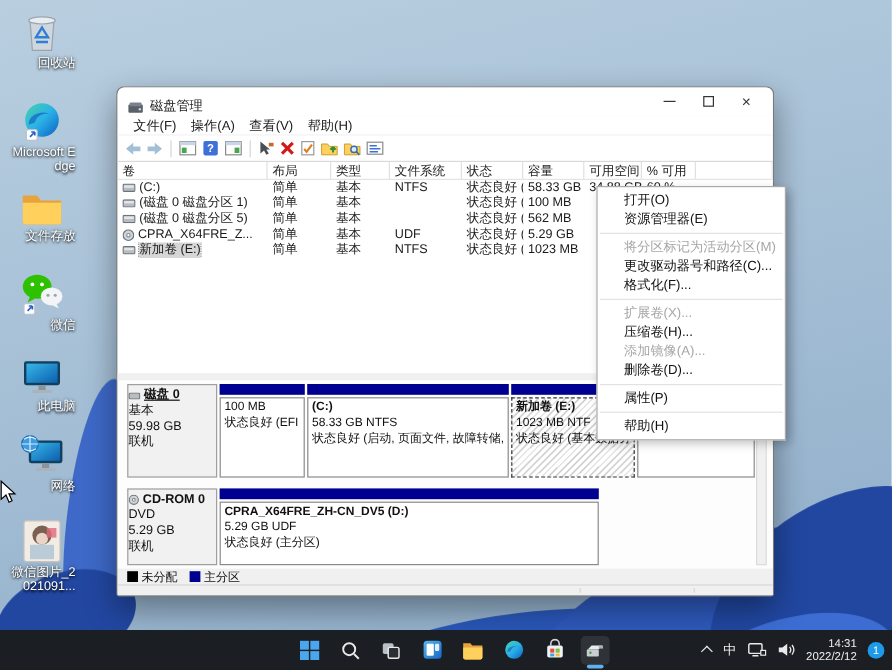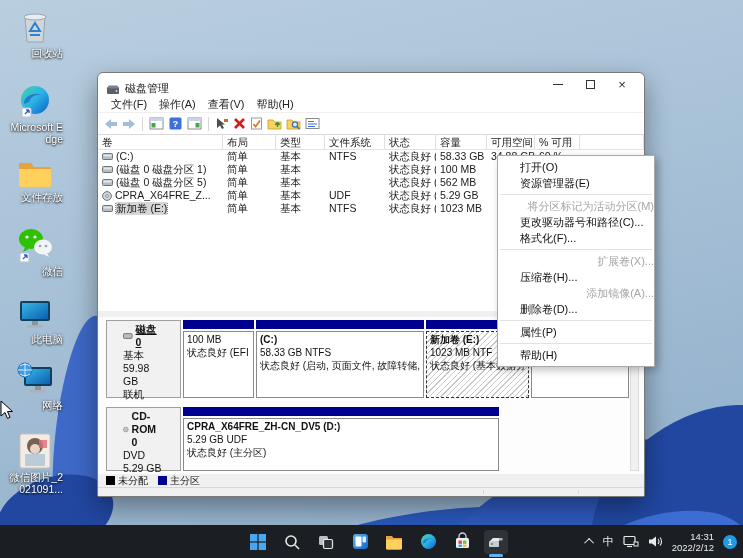--- a/index.html
+++ b/index.html
@@ -48,21 +48,21 @@
   .vcell { display:flex; align-items:center; gap:3px; }
   .vcell svg { flex:0 0 auto; }
   .trow.sel .vcell .vtxt { background:#d6d6d6; outline:1px dotted #8a8a8a; }
 
   
   .graphpane { position:absolute; left:0; top:238px; right:0; height:163px; background:#fdfdfd; border-top:6px solid #f0f0f0; }
   .diskrow { position:absolute; left:8px; width:523px; }
   .disk0 { top:3px; height:78px; }
   .cdrow { top:90px; height:64px; }
   .dlabel { position:absolute; left:0; top:0; width:75px; height:100%; background:#f1f1f1;
-    border:1px solid #9f9f9f; padding:2px 16px; font-size:10.5px; line-height:13px; color:#111; }
+    border:1px solid #9f9f9f; padding:2px 0; font-size:10.5px; line-height:13px; color:#111; }
   .dlabel .nm { font-weight:bold; text-decoration:underline; display:flex; align-items:center; gap:3px; }
   .cdrow .dlabel .nm { text-decoration:none; }
   .part { position:absolute; top:0; height:100%; display:flex; flex-direction:column; }
   .pbar { height:9px; background:#000090; margin-bottom:2px; }
   .pbox { flex:1; background:#fff; border:1px solid #8a8a8a; padding:1px 3px; overflow:hidden; }
   .pbox div { font-size:10px; line-height:13px; white-space:nowrap; overflow:hidden; color:#111; }
   .pbox .pt { font-weight:bold; }
   .part.sel .pbox { border:1px dashed #333;
     background:repeating-linear-gradient(135deg,#ffffff 0 3px,#c9c9c9 3px 4px); }
   .vsb { position:absolute; right:5px; top:2px; width:9px; height:152px; background:#f0f0f0; border:1px solid #dcdcdc; }
@@ -72,21 +72,21 @@
   .lg { display:flex; align-items:center; gap:3px; }
   .sw { width:9px; height:9px; display:inline-block; }
   .statusbar { position:absolute; left:0; top:414px; right:0; bottom:0; background:#f0f0f0; border-top:1px solid #d8d8d8; }
   .statusbar i { position:absolute; top:2px; bottom:2px; width:1px; background:#d8d8d8; }
 
   
   .cmenu { position:absolute; left:497px; top:155px; width:158px; background:#fff; border:1px solid #a9a9a9;
     box-shadow:3px 3px 8px rgba(0,0,0,.25); z-index:40; padding:3px 0; }
   .cmenu .mi { height:16px; line-height:16px; font-size:11px; color:#111; padding-left:22px;
     white-space:nowrap; overflow:hidden; }
-  .cmenu .mi.dis { color:#a6a6a6;text-align:right; }
+  .cmenu .mi.dis { color:#a6a6a6; }
   .cmenu .msep { height:1px; background:#e2e2e2; margin:3px 2px; }
 
   
   .taskbar { position:absolute; left:0; bottom:0; width:743px; height:33px; background:#1b1e23; z-index:50; }
   .tb-center { position:absolute; left:246px; top:0; height:33px; display:flex; align-items:center; gap:10px; }
   .tbtn { width:24px; height:24px; display:flex; align-items:center; justify-content:center; border-radius:4px; position:relative; }
   .tbtn.active { background:#2f3338; }
   .tbtn.active::after { content:""; position:absolute; bottom:-3px; left:5px; width:14px; height:3px;
     border-radius:2px; background:#5fb2f2; }
   .tray { position:absolute; right:6px; top:0; height:33px; display:flex; align-items:center; gap:9px; }

